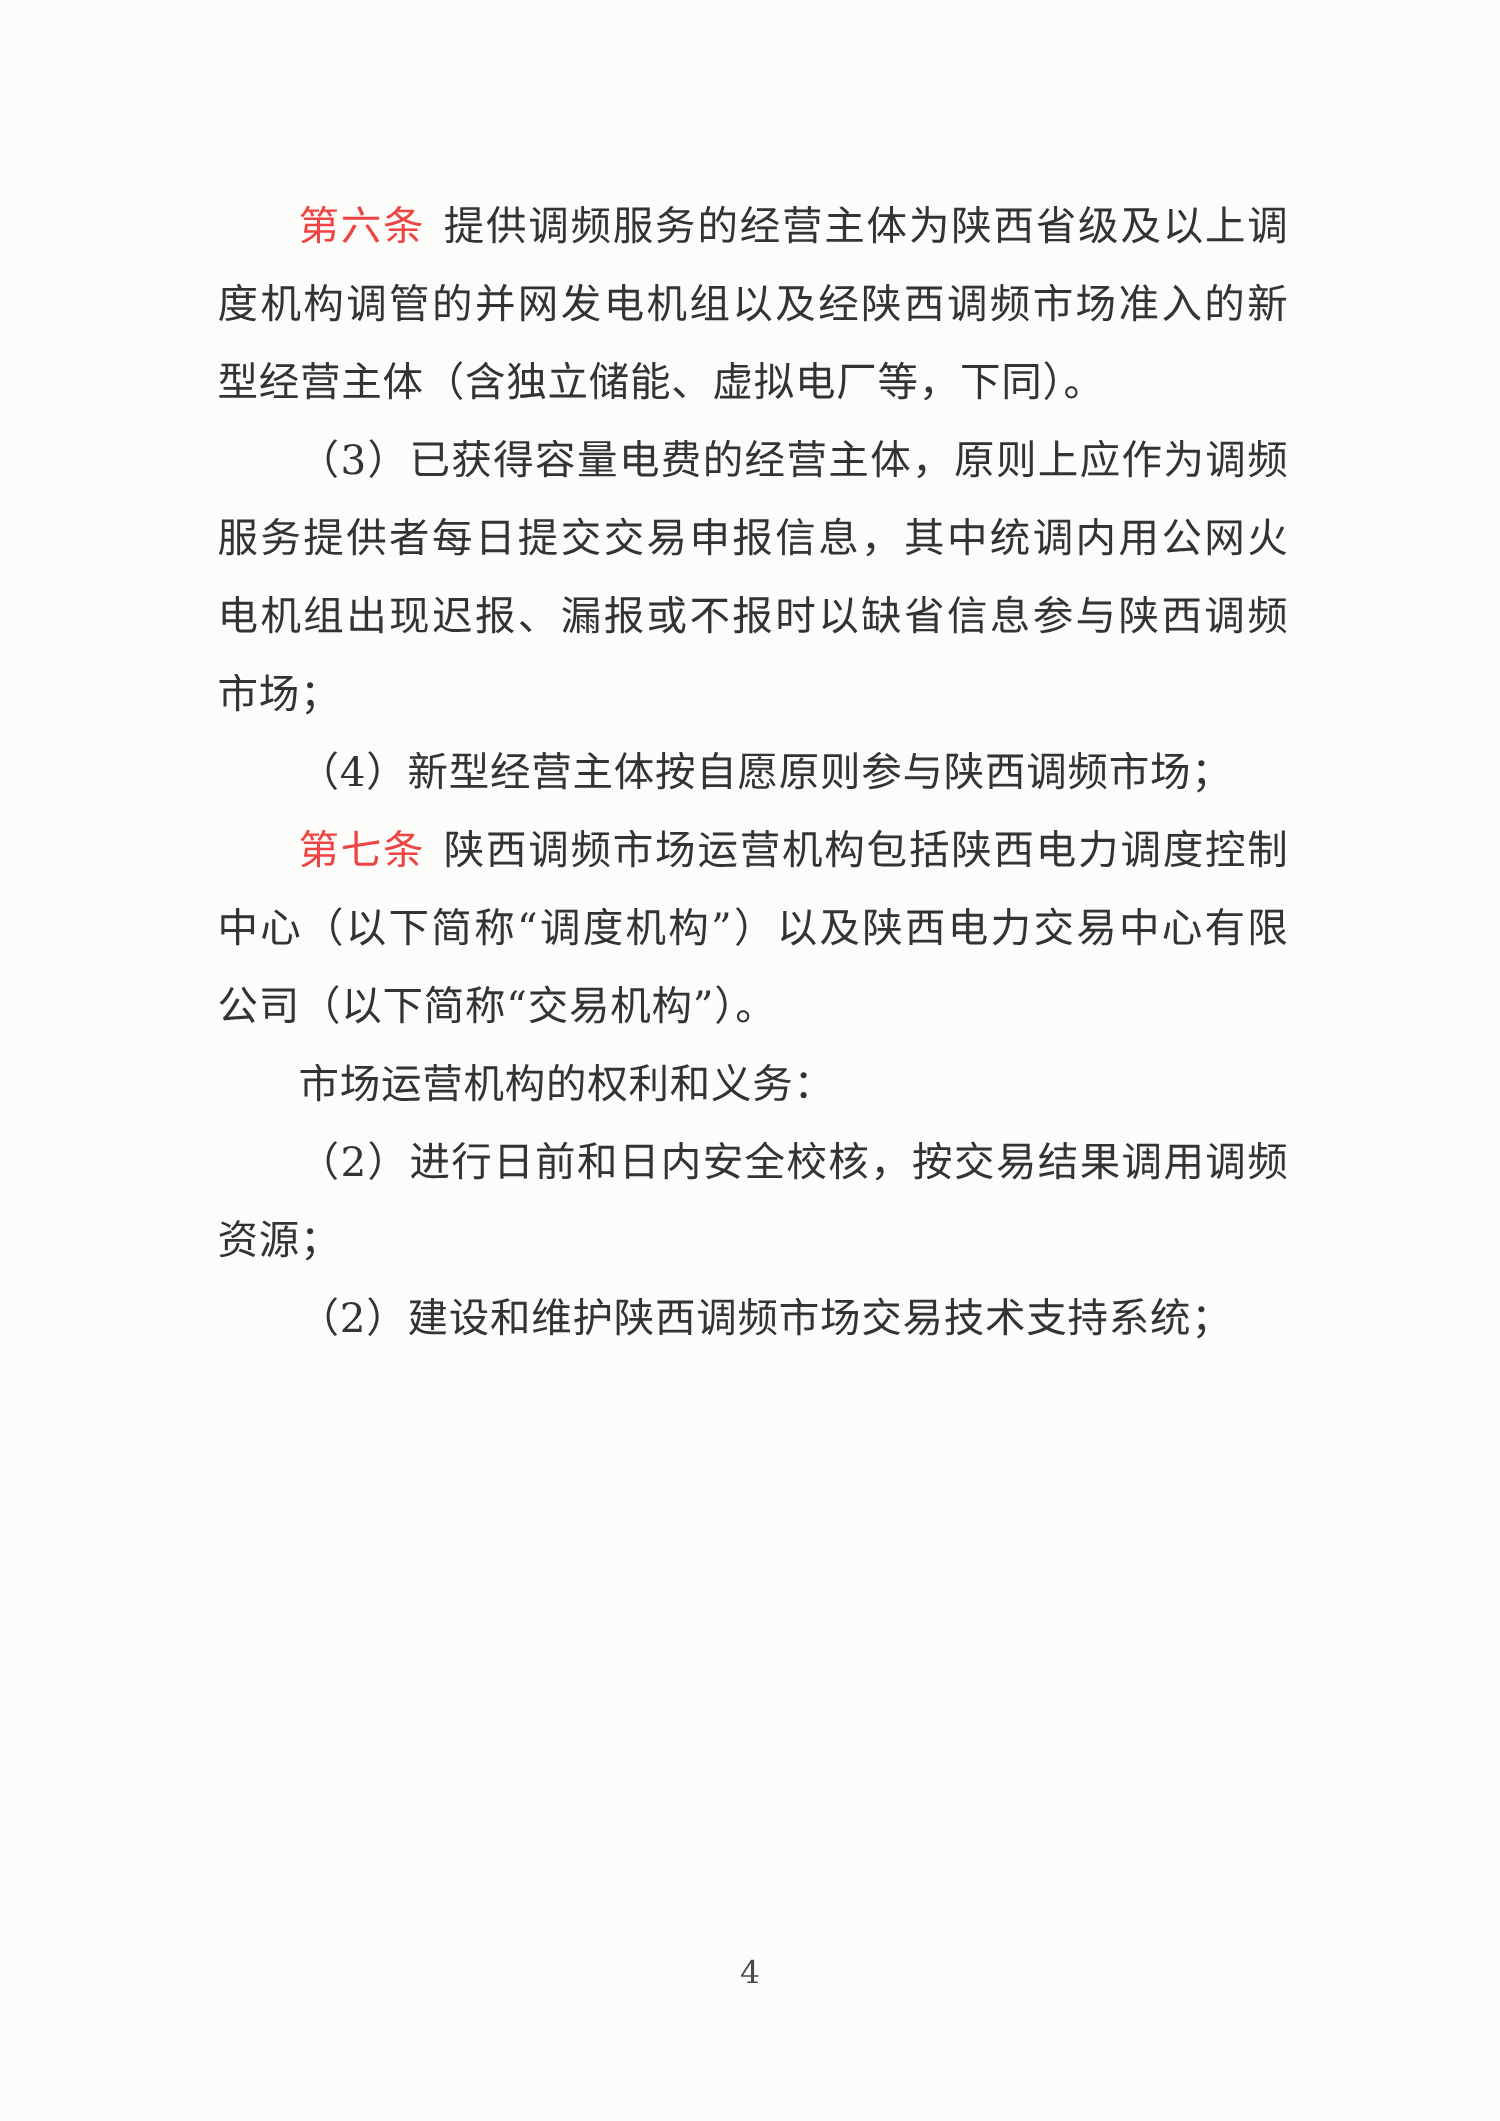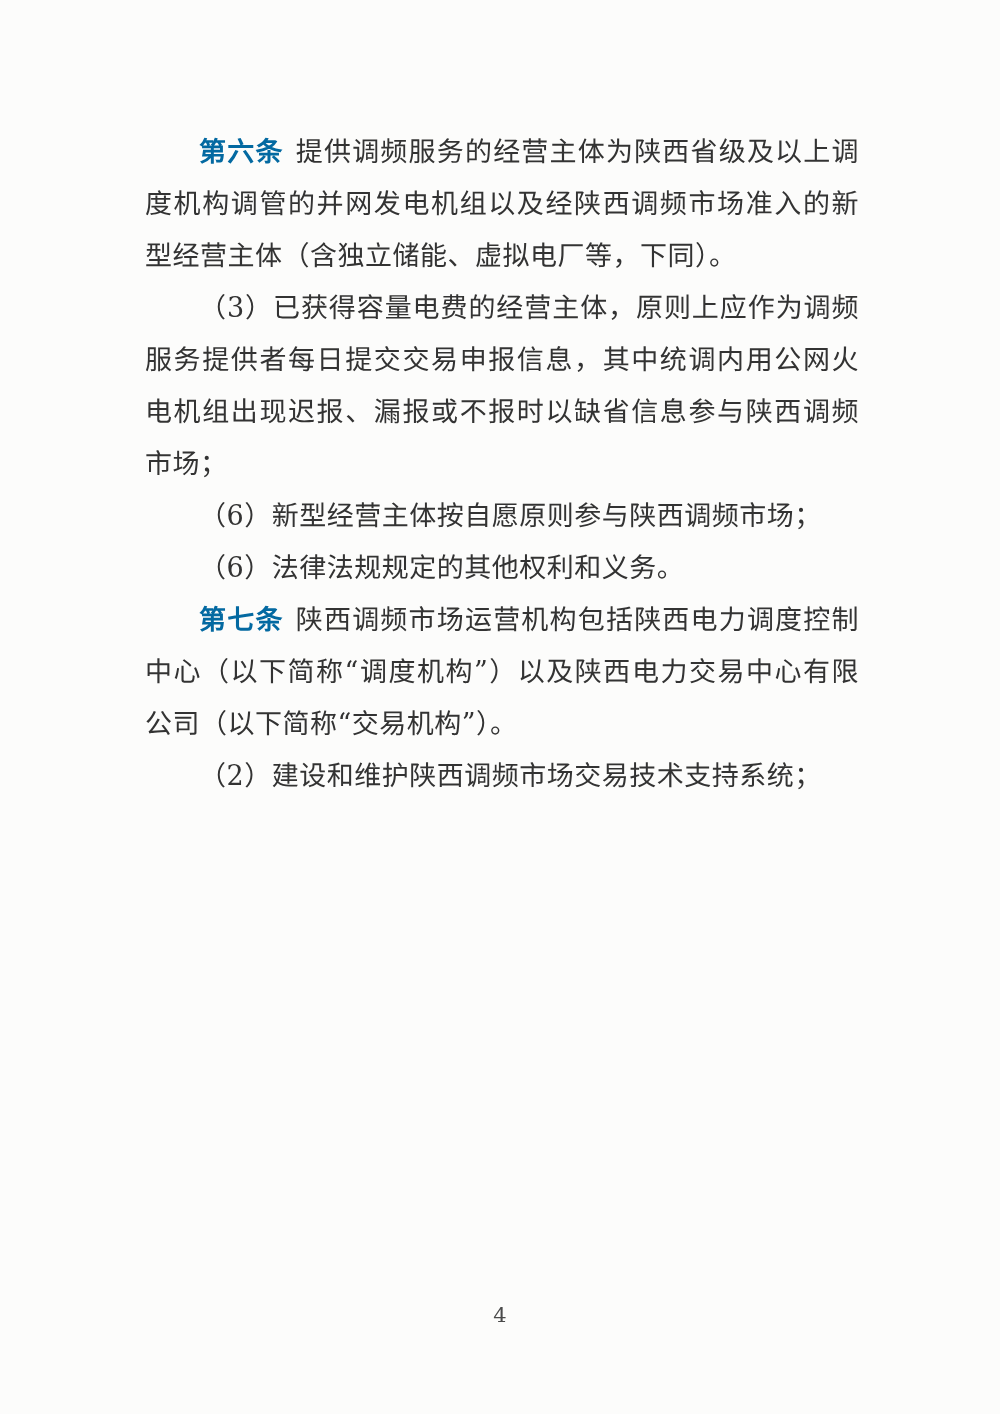--- a/index.html
+++ b/index.html
@@ -26,22 +26,22 @@
     color: #333333;
     text-align: justify;
     letter-spacing: 0.5px;
   }
   .para {
     margin: 0;
     padding: 0;
     text-indent: 2em;
   }
   .lead {
-    font-weight: bold;
-    color: #0369a1;
+    font-weight: normal;
+    color: #ef4444;
     margin-right: 0.45em;
   }
   .page-number {
     position: absolute;
     left: 0;
     right: 0;
     top: 1303px;
     text-align: center;
     font-size: 21px;
     color: #4a4a4a;
@@ -55,29 +55,30 @@
 
   <div class="content">
 
     <p class="para"><b class="lead">第六条</b><span>提供调频服务的经营主体为陕西省级及以上调度机构调管的并网发电机组以及经陕西调频市场准入的新型经营主体（含独立储能、虚拟电厂等，下同）。</span></p>
 
 
 
 
     <p class="para"><span>（3）已获得容量电费的经营主体，原则上应作为调频服务提供者每日提交交易申报信息，其中统调内用公网火电机组出现迟报、漏报或不报时以缺省信息参与陕西调频市场；</span></p>
 
-    <p class="para"><span>（6）新型经营主体按自愿原则参与陕西调频市场；</span></p>
+    <p class="para"><span>（4）新型经营主体按自愿原则参与陕西调频市场；</span></p>
 
 
-    <p class="para"><span>（6）法律法规规定的其他权利和义务。</span></p>
 
     <p class="para"><b class="lead">第七条</b><span>陕西调频市场运营机构包括陕西电力调度控制中心（以下简称“调度机构”）以及陕西电力交易中心有限公司（以下简称“交易机构”）。</span></p>
 
+    <p class="para"><span>市场运营机构的权利和义务：</span></p>
 
 
+    <p class="para"><span>（2）进行日前和日内安全校核，按交易结果调用调频资源；</span></p>
 
     <p class="para"><span>（2）建设和维护陕西调频市场交易技术支持系统；</span></p>
 
   </div>
 
   <div class="page-number">4</div>
 
 </div>
 
 </body></html>

